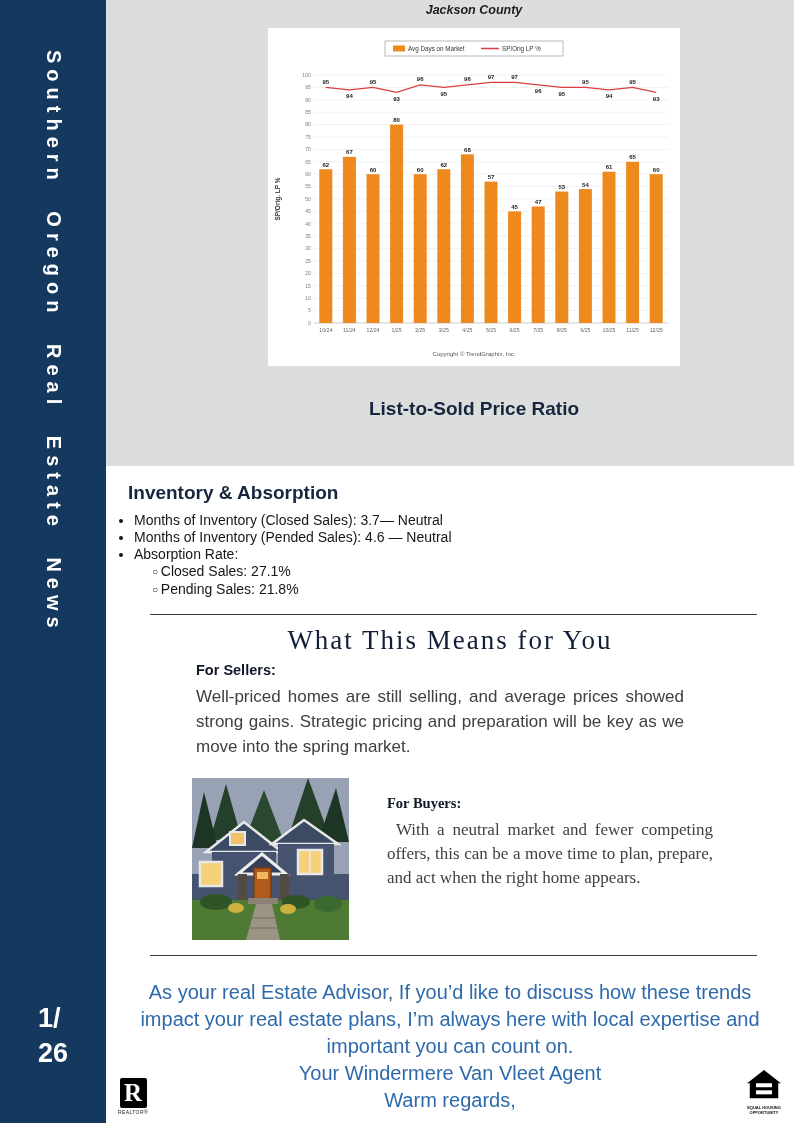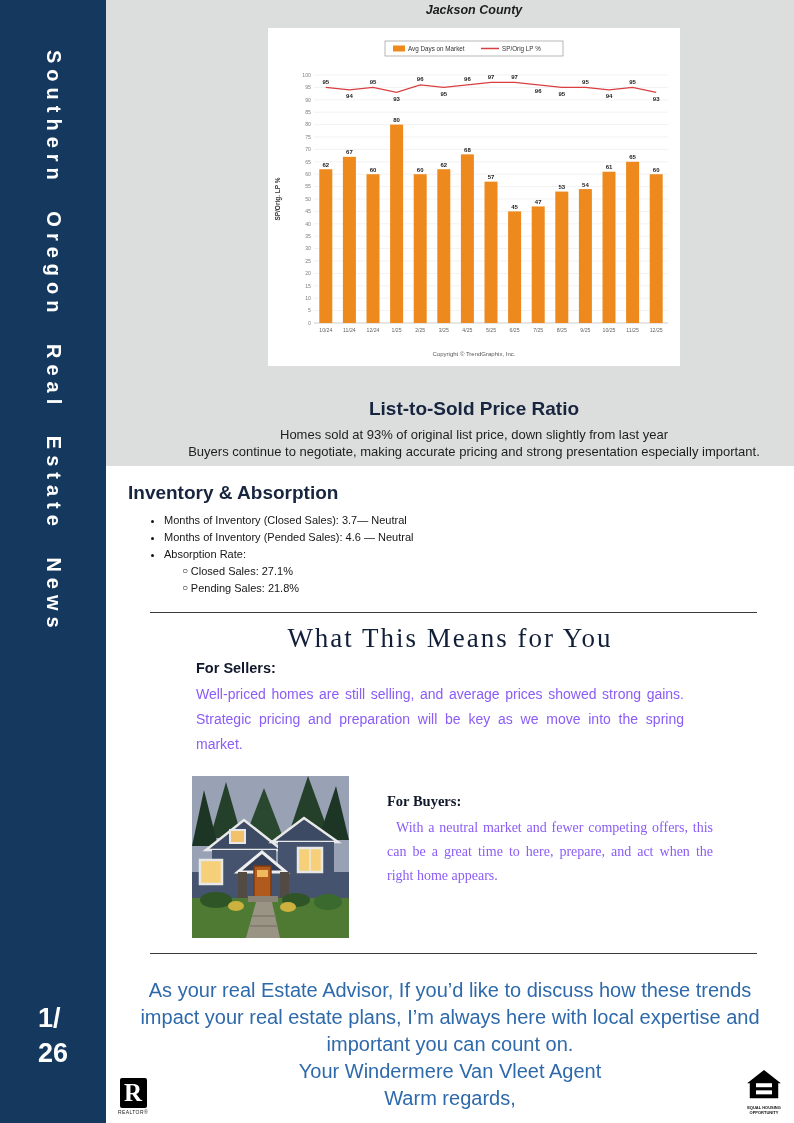--- a/index.html
+++ b/index.html
@@ -49,33 +49,33 @@
     margin:7px auto 0; max-width:656px; text-align:center;
     font-size:13px; line-height:16.5px; color:#1e1e1e;
   }
 
   
   .white-section { background:#ffffff; position:relative; height:657px; }
   .inventory-title {
     margin:0; padding:16px 0 0 22px;
     font-size:19px; font-weight:bold; color:#17253f;
   }
-  .bullets { margin:8px 0 0 0; padding-left:58px; font-size:11px; line-height:17px; color:#161616; }
+  .bullets { margin:8px 0 0 0; padding-left:28px; font-size:14px; line-height:17px; color:#161616; }
   .bullets .b1 { list-style:disc; }
   .bullets .sub { list-style:none; margin-left:18px; }
   .bullets .sub::before { content:"○  "; font-size:10px; position:relative; top:-1px; }
   .rule { border:none; border-top:1.3px solid #3a3a3a; margin:15px 37px 0 44px; }
   .meaning-title {
     margin:10px 0 0; text-align:center;
     font-family:"Liberation Serif", serif; font-weight:400;
     font-size:27px; letter-spacing:2px; color:#121f38;
   }
   .sellers { margin:6px 110px 0 90px; }
   .label-bold { font-size:14.5px; font-weight:bold; color:#0f172a; margin:0 0 6px; }
-  .body-par { font-size:14px; line-height:25px; color:#8b5cf6; text-align:justify; margin:0; }
+  .body-par { font-size:17px; line-height:25px; color:#404040; text-align:justify; margin:0; }
   .buyers-row { display:flex; margin:19px 0 0 86px; }
   .house-fig { width:157px; height:162px; flex-shrink:0; }
   .house-fig svg { display:block; }
   .buyers-col { width:326px; margin-left:38px; padding-top:17px;font-family:Liberation Serif, serif; }
   .buyers-col .body-par { text-indent:9px; line-height:24px; }
   .closing { margin-top:23px; text-align:center; font-size:20px; line-height:27px; color:#2e6aab; }
 
   
   .realtor-logo { position:absolute; left:10px; bottom:8px; width:34px; text-align:center; }
   .r-box {
@@ -212,22 +212,20 @@
             <text x="12" y="166" font-size="6.5" fill="#333" font-weight="bold" text-anchor="middle" transform="rotate(-90 12 166)">SP/Orig. LP %</text>
             <rect x="117" y="8" width="178" height="15" fill="#fff" stroke="#999" stroke-width="0.7"></rect>
             <rect x="125" y="12.5" width="12" height="6" fill="#ee8a1d"></rect>
             <text x="140" y="18" font-size="6.3" fill="#333">Avg Days on Market</text>
             <line x1="213" x2="231" y1="15.5" y2="15.5" stroke="#d93f40" stroke-width="1.5"></line>
             <text x="234" y="18" font-size="6.3" fill="#333">SP/Orig LP %</text>
             <text x="206" y="323" text-anchor="middle" font-size="6" fill="#555">Copyright © TrendGraphix, Inc.</text>
           </svg>
       </div>
       <h2 class="price-title">List-to-Sold Price Ratio</h2>
-      <p class="price-sub"><span>Homes sold at 93% of original list price, down slightly from last year</span><br>
-      <span>Buyers continue to negotiate, making accurate pricing and strong presentation especially important.</span></p>
     </section>
 
     <section class="white-section">
       <h2 class="inventory-title">Inventory &amp; Absorption</h2>
       <ul class="bullets">
         <li class="b1">Months of Inventory (Closed Sales): 3.7— Neutral</li>
         <li class="b1">Months of Inventory (Pended Sales): 4.6 — Neutral</li>
         <li class="b1">Absorption Rate:</li>
         <li class="sub">Closed Sales: 27.1%</li>
         <li class="sub">Pending Sales: 21.8%</li>
@@ -271,21 +269,21 @@
             <rect x="56" y="120" width="30" height="6" fill="#8b8376"></rect>
             <polygon points="64,126 80,126 88,162 54,162" fill="#9a9484"></polygon>
             <line x1="60" y1="140" x2="84" y2="140" stroke="#7f7a6c" stroke-width="1.5"></line>
             <line x1="58" y1="150" x2="86" y2="150" stroke="#7f7a6c" stroke-width="1.5"></line>
             <ellipse cx="44" cy="130" rx="8" ry="5" fill="#cdb13e"></ellipse>
             <ellipse cx="96" cy="131" rx="8" ry="5" fill="#cdb13e"></ellipse>
           </svg>
         </div>
         <div class="buyers-col">
           <p class="label-bold">For Buyers:</p>
-          <p class="body-par">With a neutral market and fewer competing offers, this can be a great time to here, prepare, and act when the right home appears.</p>
+          <p class="body-par">With a neutral market and fewer competing offers, this can be a move time to plan, prepare, and act when the right home appears.</p>
         </div>
       </div>
 
       <hr class="rule">
 
       <div class="closing">
         <div>As your real Estate Advisor, If you’d like to discuss how these trends</div>
         <div>impact your real estate plans, I’m always here with local expertise and</div>
         <div>important you can count on.</div>
         <div>Your Windermere Van Vleet Agent</div>

